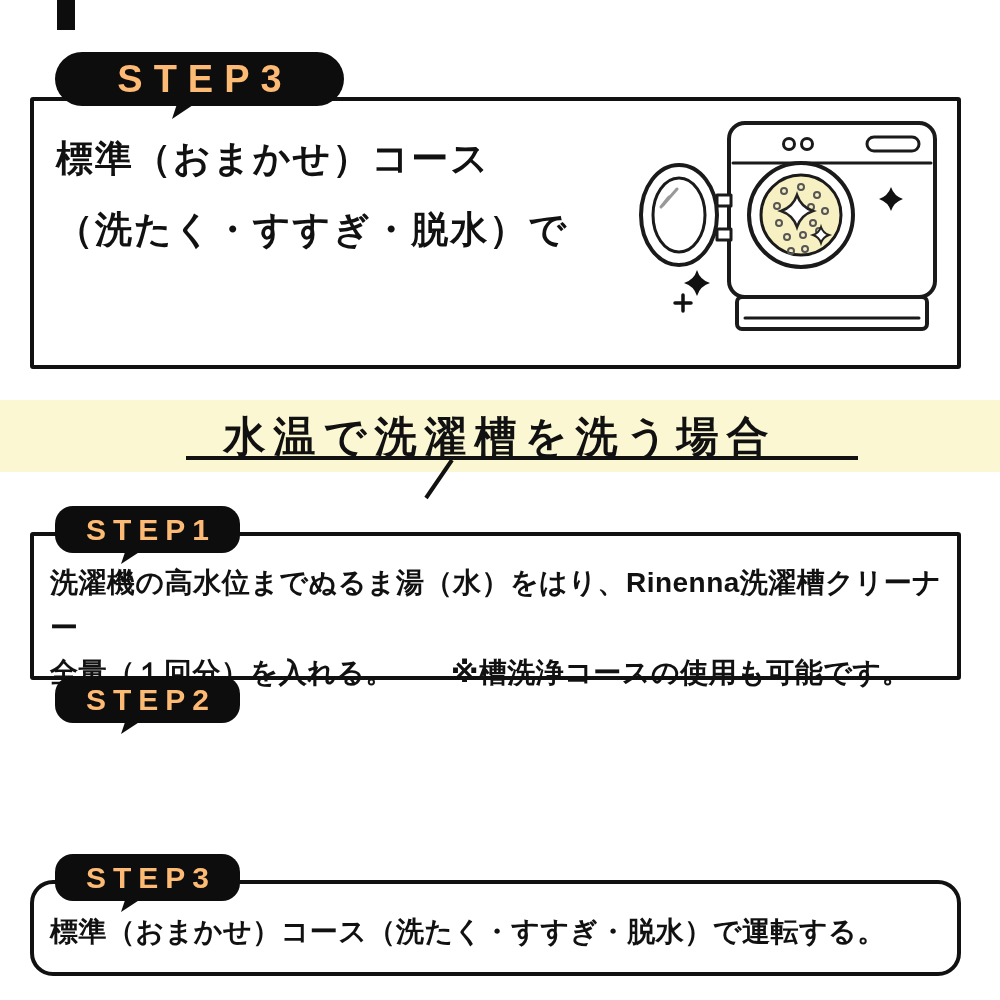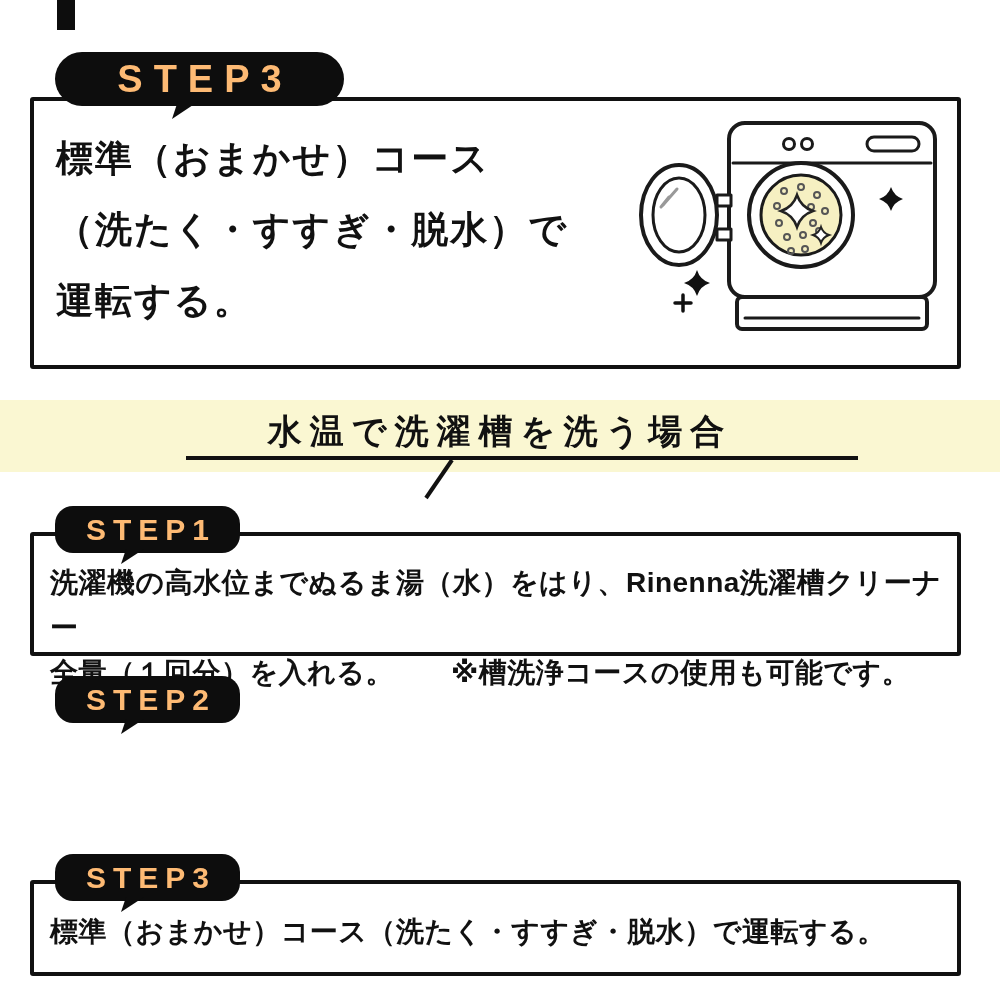--- a/index.html
+++ b/index.html
@@ -26,27 +26,27 @@
     clip-path:polygon(22% 0,100% 0,0 100%);}
   .hero-tail{left:172px;top:101px;width:27px;height:18px;}
 
   .hero-lines{position:absolute;left:22px;top:22px;
     font-size:37px;font-weight:700;letter-spacing:2px;line-height:71px;}
 
   .machine{position:absolute;right:2px;top:10px;}
 
   .banner{position:absolute;left:0;top:400px;width:1000px;height:72px;background:#FAF7D2;}
   .banner-title{position:absolute;width:100%;top:9px;text-align:center;
-    font-size:34px;font-weight:800;letter-spacing:8px;}
+    font-size:42px;font-weight:800;letter-spacing:8px;}
   .banner-line{position:absolute;left:0;top:450px;z-index:1;}
 
   .step-box{width:931px;}
-  .box-step1{top:532px;height:124px;}
+  .box-step1{top:532px;height:148px;}
   .box-step2{top:702px;height:142px;}
-  .box-step3{top:880px;height:96px;}
+  .box-step3{top:880px;height:96px;border-radius:23px;}
 
   .step-badge{left:55px;width:178px;height:47px;border-radius:18px;
     font-size:30px;letter-spacing:7px;padding-left:7px;}
   .badge-step1{top:506px;}
   .badge-step2{top:676px;}
   .badge-step3{top:854px;}
 
   .step-tail{left:121px;width:23px;height:15px;}
   .tail-step1{top:549px;}
   .tail-step2{top:719px;}
@@ -66,21 +66,20 @@
 
   <div class="badge hero-badge">
     <span>STEP3</span>
   </div>
   <div class="tail hero-tail"></div>
 
   <section class="box hero-box">
     <div class="hero-lines">
       <div>標準（おまかせ）コース</div>
       <div>（洗たく・すすぎ・脱水）で</div>
-      <div>運転する。</div>
     </div>
 
     <svg class="machine" width="316" height="240" viewBox="0 0 316 240">
       <g fill="none" stroke="#1a1a1a" stroke-linecap="round" stroke-linejoin="round">
 
         <rect x="90" y="12" width="206" height="174" rx="16" stroke-width="4" fill="#ffffff"></rect>
         <line x1="94" y1="52" x2="292" y2="52" stroke-width="3"></line>
 
         <rect x="98" y="186" width="190" height="32" rx="5" stroke-width="4" fill="#ffffff"></rect>
         <line x1="106" y1="207" x2="280" y2="207" stroke-width="3"></line>

